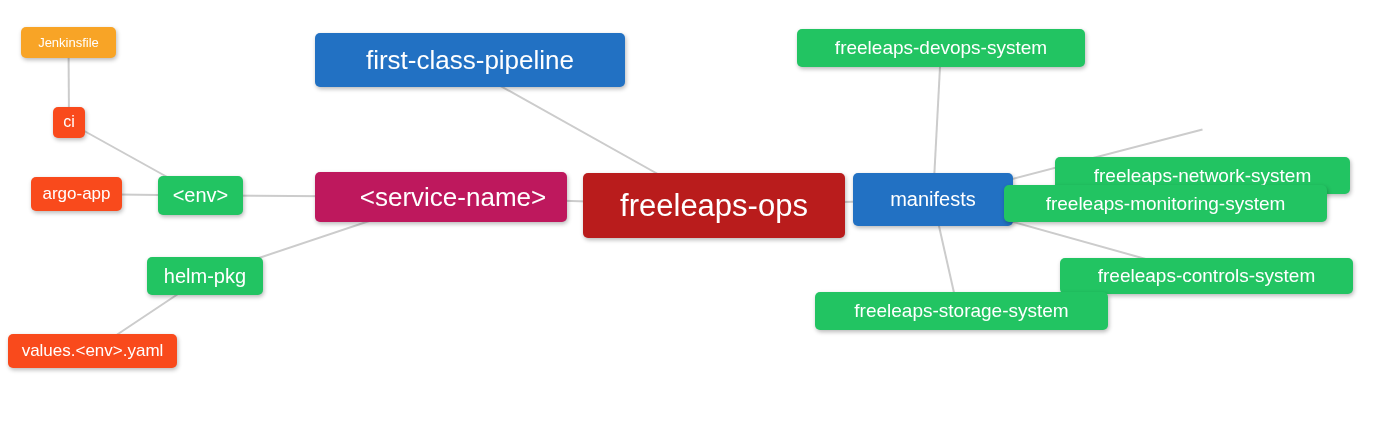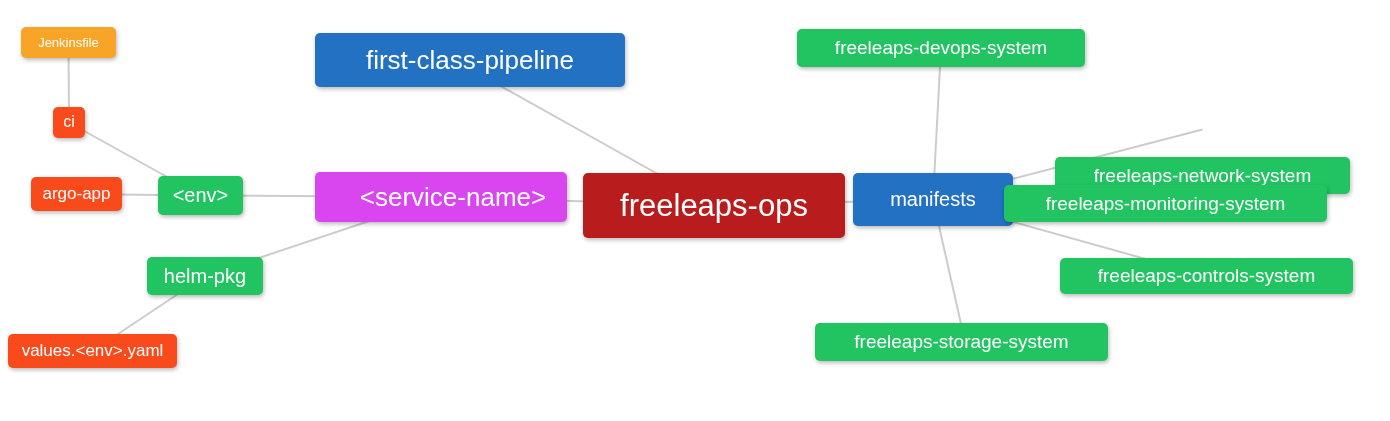--- a/index.html
+++ b/index.html
@@ -67,21 +67,21 @@
       <line x1="933" y1="199.5" x2="1206.5" y2="276" stroke="#cccccc" stroke-width="2"></line>
       <line x1="933" y1="199.5" x2="961.5" y2="326" stroke="#cccccc" stroke-width="2"></line>
     </svg>
   <div class="node-layer" id="node-layer">
       <div class="node" style="left: 583px; top: 173px; width: 262px; height: 65px; background: #b91c1c; color: rgb(255, 255, 255); font-size: 31px;">
         <span>freeleaps-ops</span>
       </div>
       <div class="node" style="left: 315px; top: 33px; width: 310px; height: 54px; background: rgb(34, 113, 195); color: rgb(255, 255, 255); font-size: 26px;">
         <span>first-class-pipeline</span>
       </div>
-      <div class="node" style="left: 315px; top: 172px; width: 252px; height: 50px; background: #d946ef; color: rgb(255, 255, 255); font-size: 26px; padding-left: 24px;">
+      <div class="node" style="left: 315px; top: 172px; width: 252px; height: 50px; background: #be185d; color: rgb(255, 255, 255); font-size: 26px; padding-left: 24px;">
         <span>&lt;service-name&gt;</span>
       </div>
       <div class="node" style="left: 853px; top: 173px; width: 160px; height: 53px; background: rgb(34, 113, 195); color: #ffffff; font-size: 20px;">
         <span>manifests</span>
       </div>
       <div class="node" style="left: 158px; top: 176px; width: 85px; height: 39px; background: rgb(34, 196, 98); color: rgb(255, 255, 255); font-size: 20px;">
         <span>&lt;env&gt;</span>
       </div>
       <div class="node" style="left: 147px; top: 257px; width: 116px; height: 38px; background: rgb(34, 196, 98); color: rgb(255, 255, 255); font-size: 20px;">
         <span>helm-pkg</span>
@@ -103,17 +103,17 @@
       </div>
       <div class="node" style="left: 1055px; top: 111px; width: 295px; height: 37px; background: rgb(34, 196, 98); color: rgb(255, 255, 255); font-size: 19px; margin-top: 46px;">
         <span>freeleaps-network-system</span>
       </div>
       <div class="node" style="left: 1004px; top: 185px; width: 323px; height: 37px; background: rgb(34, 196, 98); color: rgb(255, 255, 255); font-size: 19px;">
         <span>freeleaps-monitoring-system</span>
       </div>
       <div class="node" style="left: 1060px; top: 258px; width: 293px; height: 36px; background: rgb(34, 196, 98); color: rgb(255, 255, 255); font-size: 19px;">
         <span>freeleaps-controls-system</span>
       </div>
-      <div class="node" style="left: 815px; top: 323px; width: 293px; height: 38px; background: rgb(34, 196, 98); color: rgb(255, 255, 255); font-size: 19px;">
+      <div class="node" style="left: 815px; top: 292px; width: 293px; height: 38px; background: rgb(34, 196, 98); color: rgb(255, 255, 255); font-size: 19px;">
         <span>freeleaps-storage-system</span>
       </div>
     </div>
 </div>
 
 </body></html>

